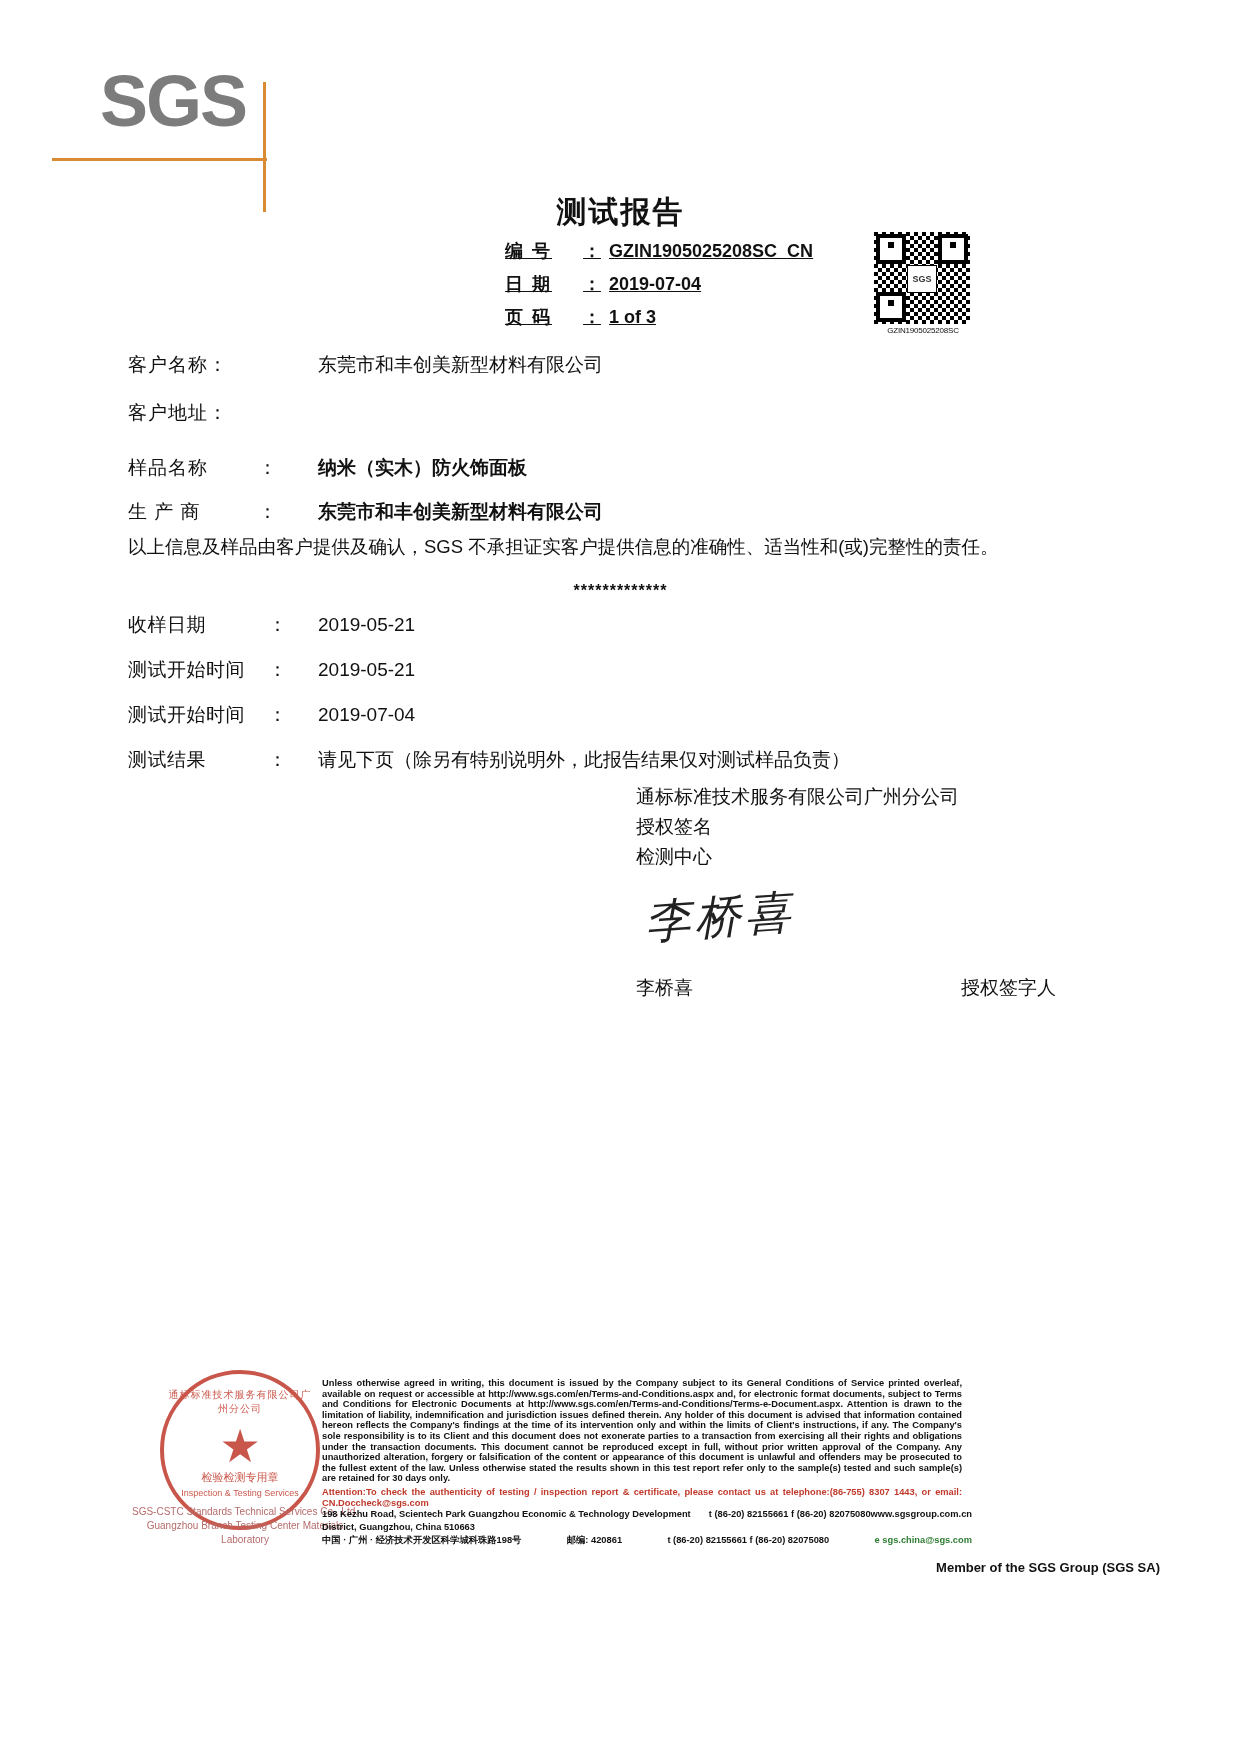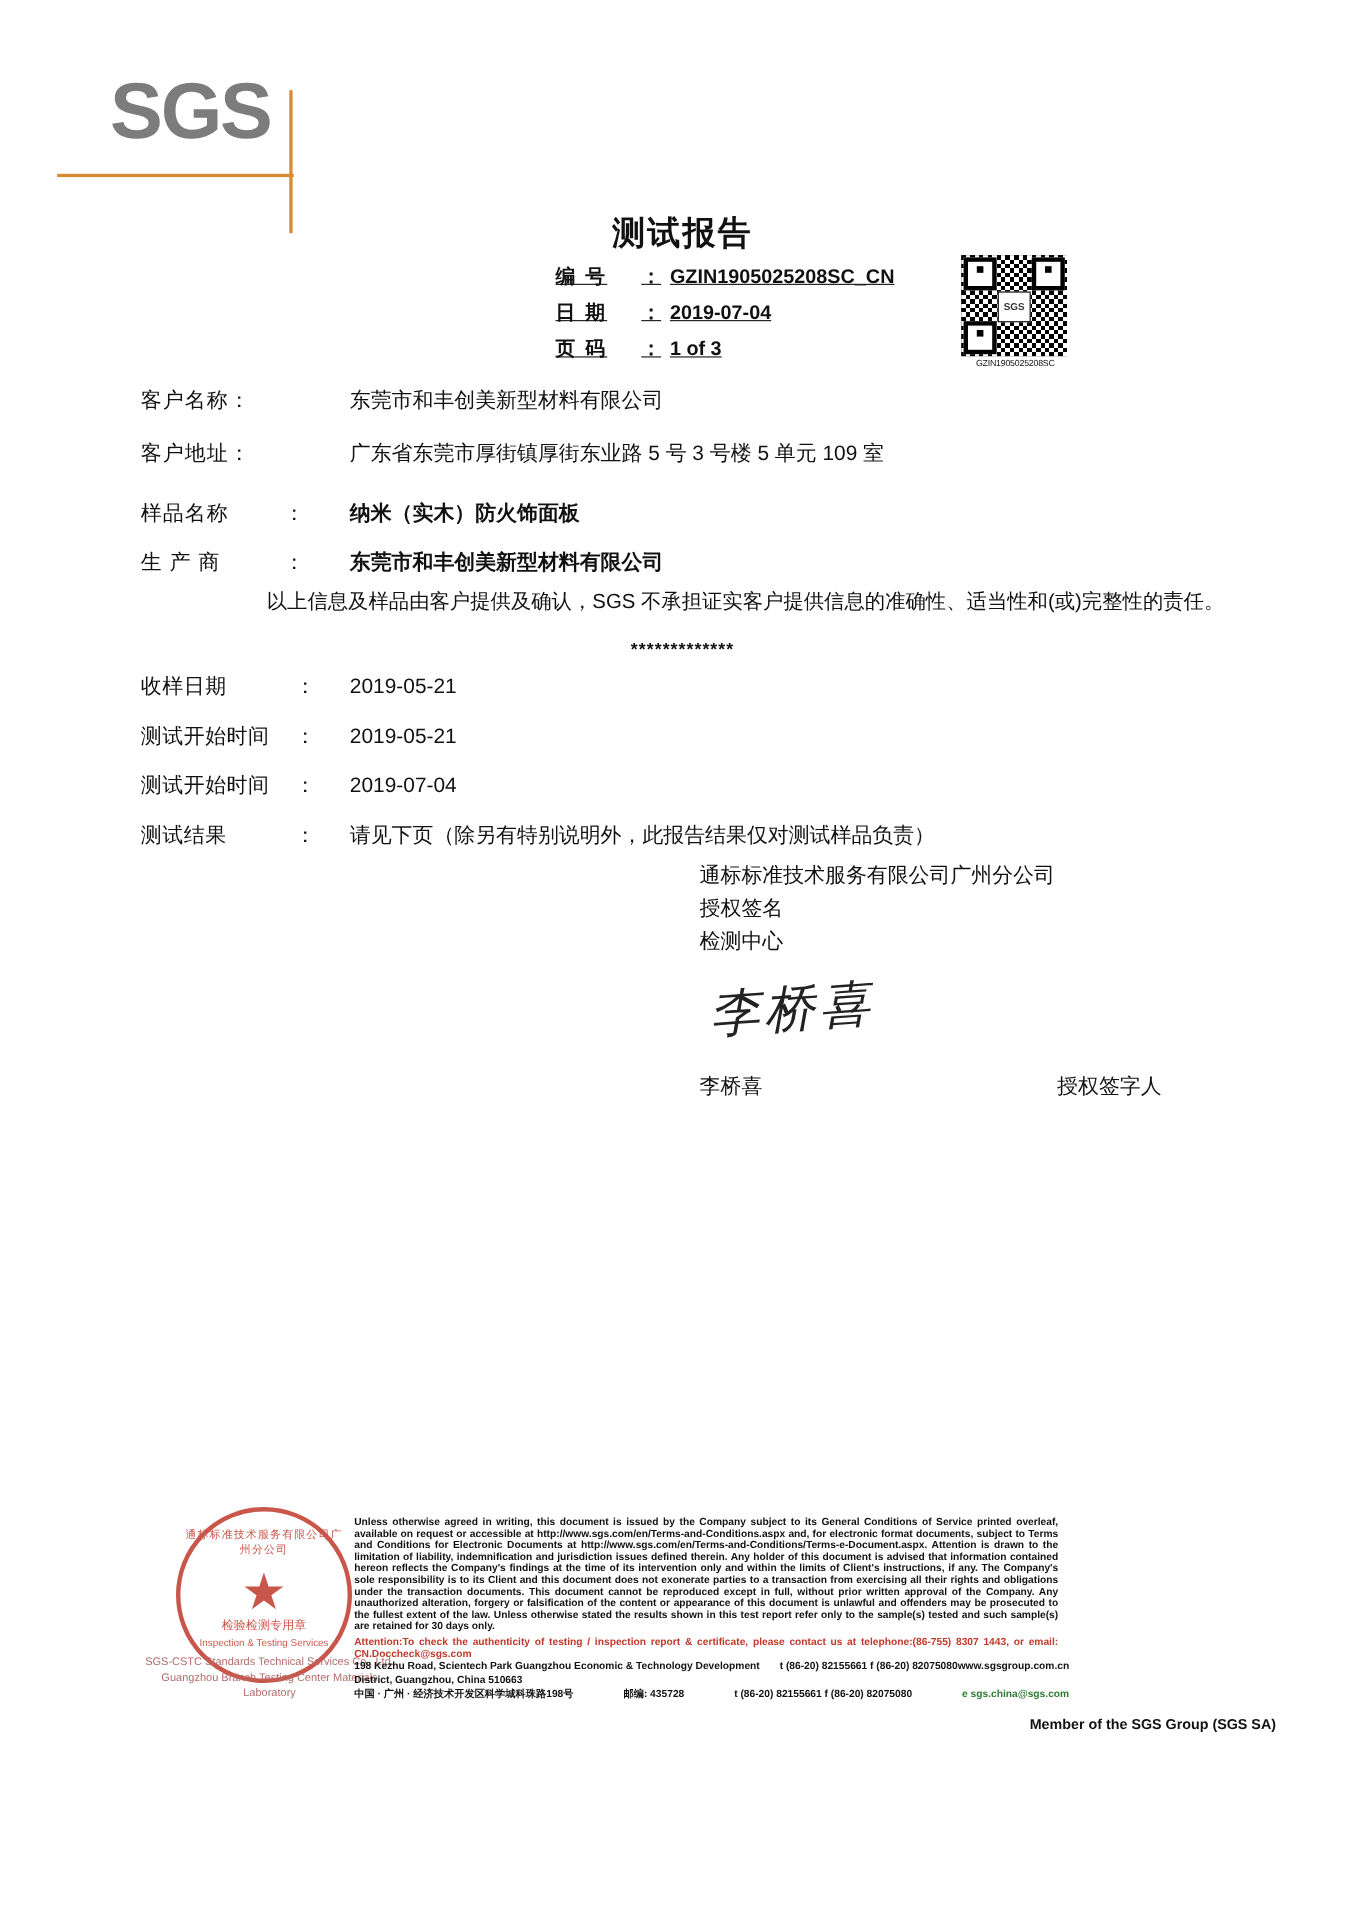--- a/index.html
+++ b/index.html
@@ -172,21 +172,21 @@
   .sample-colon { width: 60px; }
   .sample-value { flex: 1; font-weight: bold; }
 
   .disclaimer {
     position: absolute;
     left: 128px;
     top: 532px;
     width: 985px;
     font-size: 18.5px;
     line-height: 30px;
-    text-align: right;
+    text-align: left;
   }
   .stars {
     position: absolute;
     left: 0;
     top: 582px;
     width: 1241px;
     text-align: center;
     font-size: 16px;
     letter-spacing: 1px;
     font-weight: bold;
@@ -381,21 +381,20 @@
   <div class="qr-caption">GZIN1905025208SC</div>
 </div>
 
 <div class="client">
   <div class="client-row">
     <span class="client-label">客户名称：</span>
     <span class="client-value">东莞市和丰创美新型材料有限公司</span>
   </div>
   <div class="client-row">
     <span class="client-label">客户地址：</span>
-    <span class="client-value">广东省东莞市厚街镇厚街东业路 5 号 3 号楼 5 单元 109 室</span>
   </div>
 </div>
 
 <div class="sample">
   <div class="sample-row">
     <span class="sample-label">样品名称</span>
     <span class="sample-colon">：</span>
     <span class="sample-value">纳米（实木）防火饰面板</span>
   </div>
   <div class="sample-row">
@@ -459,19 +458,19 @@
 </div>
 
 <div class="addr">
   <div class="line">
     <span>198 Kezhu Road, Scientech Park Guangzhou Economic &amp; Technology Development District, Guangzhou, China 510663</span>
     <span class="right">t (86-20) 82155661    f (86-20) 82075080</span>
     <span class="right">www.sgsgroup.com.cn</span>
   </div>
   <div class="line">
     <span>中国 · 广州 · 经济技术开发区科学城科珠路198号</span>
-    <span class="right">邮编: 435728</span>
+    <span class="right">邮编: 420861</span>
     <span class="right">t (86-20) 82155661    f (86-20) 82075080</span>
     <span class="right green">e sgs.china@sgs.com</span>
   </div>
 </div>
 
 <div class="member">Member of the SGS Group (SGS SA)</div>
 
 </body></html>

